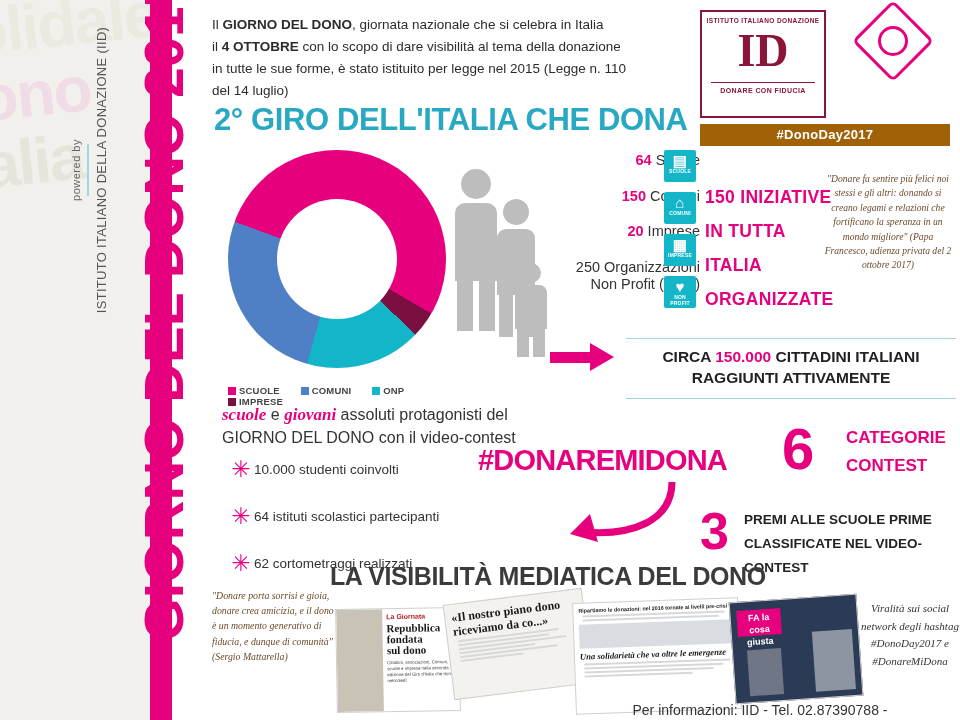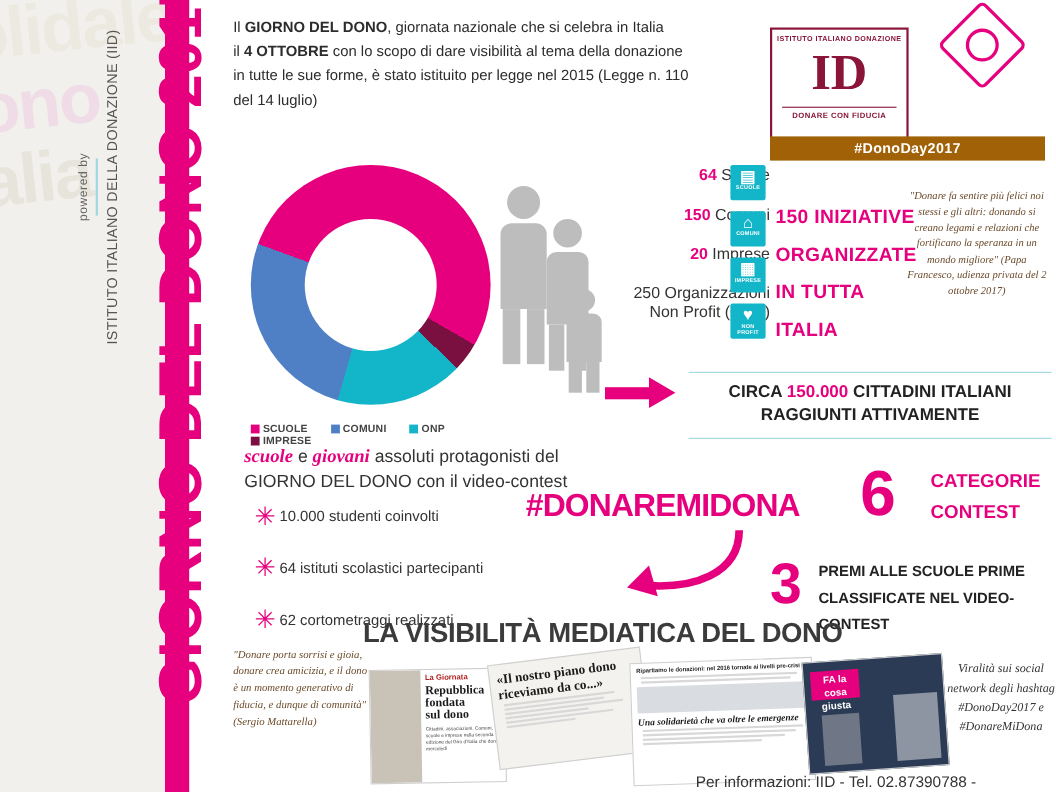--- a/index.html
+++ b/index.html
@@ -51,21 +51,20 @@
     font-size:13.5px; line-height:1.62; color:#2c2c2c;
   }
   .intro b { font-weight:bold; }
 
   
   .logo-block { position:absolute; left:700px; top:10px; width:250px; height:135px; }
   .logo-iid {
     position:absolute; left:0; top:0; width:126px; height:108px;
     border:2px solid #8a1538; background:#fff; text-align:center;
     color:#8a1538;
-    margin-top:15px;
   }
   .logo-iid .top { font-size:6.5px; letter-spacing:.4px; margin-top:5px; font-weight:bold;}
   .logo-iid .id { font-size:46px; font-weight:bold; line-height:46px; margin-top:4px; font-family:"Liberation Serif", serif;}
   .logo-iid .bot { font-size:7px; letter-spacing:.4px; margin-top:8px; font-weight:bold; border-top:1px solid #8a1538; padding-top:4px; width:86%; margin-left:auto; margin-right:auto;}
   .logo-gdd {
     position:absolute; left:136px; top:0; width:114px; height:108px; color:#e6007e;
   }
   .gdd-mark { width:58px; height:58px; margin:2px auto 4px auto; position:relative; }
   .gdd-mark .d1 { position:absolute; inset:0; border:3px solid #e6007e; transform:rotate(45deg); border-radius:6px;}
   .gdd-mark .d2 { position:absolute; inset:14px; border:3px solid #e6007e; border-radius:50%;}
@@ -241,20 +240,21 @@
     </div>
     <div class="logo-gdd">
       <div class="gdd-mark">
         <div class="d1"></div>
           <div class="d2"></div>
       </div>
     </div>
     <div class="hashtag-bar">#DonoDay2017</div>
   </div>
 
+  <div class="headline">2° GIRO DELL'ITALIA CHE DONA</div>
 
   <div class="donut-wrap">
     <div class="donut"></div>
   </div>
   <div class="legend">
     <span><i class="sw sw-pink"></i><span>SCUOLE</span></span>
     <span><i class="sw sw-blue"></i><span>COMUNI</span></span>
     <span><i class="sw sw-cyan"></i><span>ONP</span></span>
     <span><i class="sw sw-dark"></i><span>IMPRESE</span></span>
   </div>
@@ -294,22 +294,22 @@
 
   <div class="stat-icons">
     <div class="si"><span class="glyph">▤</span><span>SCUOLE</span></div>
     <div class="si"><span class="glyph">⌂</span><span>COMUNI</span></div>
     <div class="si"><span class="glyph">▦</span><span>IMPRESE</span></div>
     <div class="si"><span class="glyph">♥</span><span>NON PROFIT</span></div>
   </div>
 
   <div class="iniz">
     <div>150 INIZIATIVE</div>
+    <div>IN TUTTA ITALIA</div>
     <div>ORGANIZZATE</div>
-    <div>IN TUTTA ITALIA</div>
   </div>
 
   <div class="quote-papa">"Donare fa sentire più felici noi stessi e gli altri: donando si creano legami e relazioni che fortificano la speranza in un mondo migliore" (Papa Francesco, udienza privata del 2 ottobre 2017)</div>
 
   <div class="arrow-pink">
     <div class="shaft"></div>
       <div class="head"></div>
   </div>
   <div class="circa">
     <span>CIRCA </span><b>150.000</b><span> CITTADINI ITALIANI</span><br>

